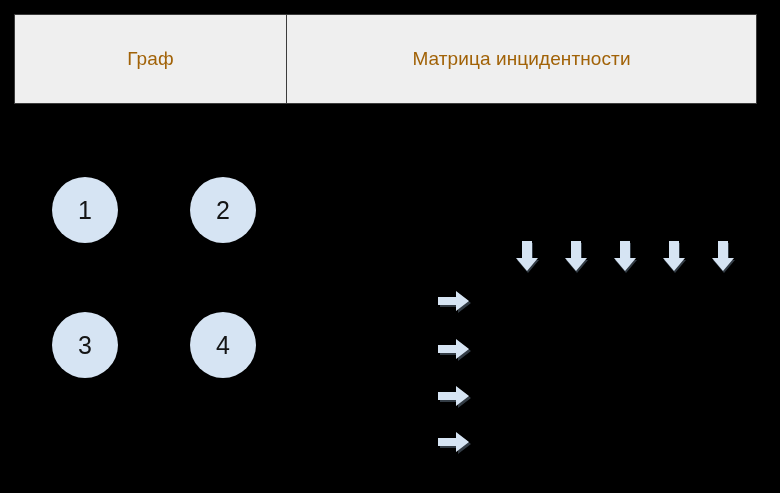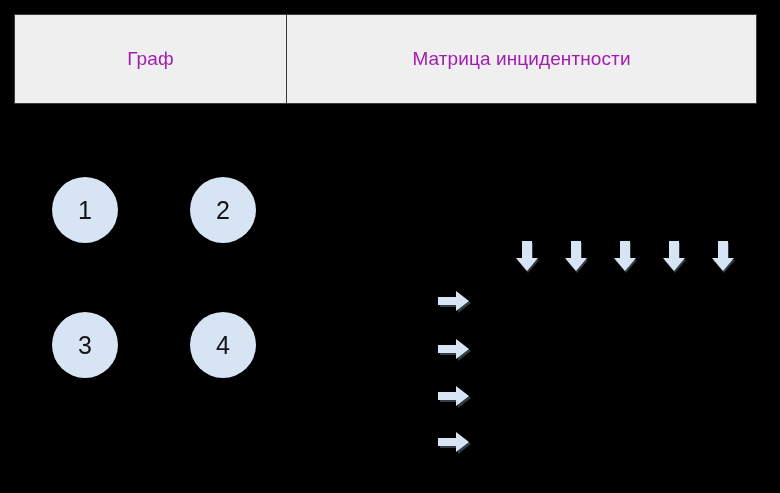--- a/index.html
+++ b/index.html
@@ -28,21 +28,21 @@
     display: flex;
     box-sizing: border-box;
   }
   .header-cell {
     background: #efefef;
     border: 1px solid #3c3c3c;
     box-sizing: border-box;
     display: flex;
     align-items: center;
     justify-content: center;
-    color: #a21caf;
+    color: #a16207;
     font-size: 19px;
     line-height: 1.2;
     letter-spacing: 0.1px;
     white-space: nowrap;
   }
   .header-cell.graph-cell {
     width: 272px;
     border-right-width: 0;
   }
   .header-cell.matrix-cell {

